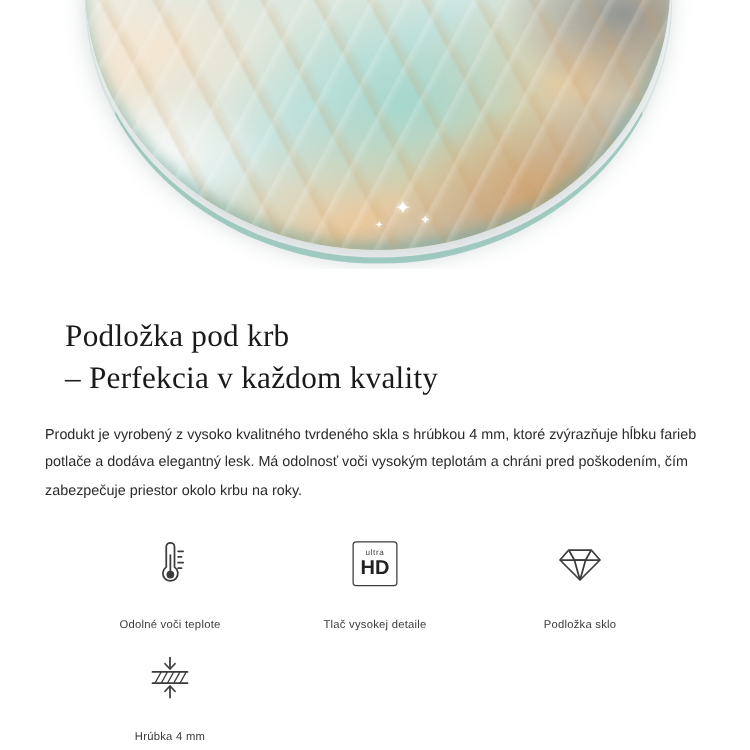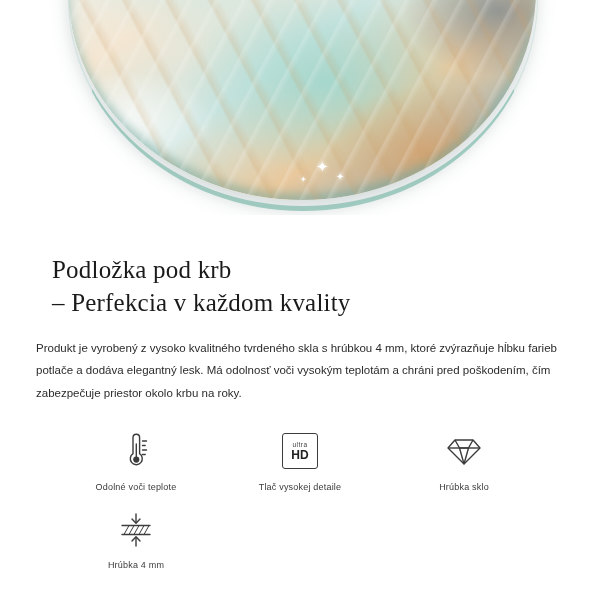--- a/index.html
+++ b/index.html
@@ -125,21 +125,21 @@
     align-items: center;
     justify-content: flex-start;
   }
   .feature .icon {
     height: 42px;
     display: flex;
     align-items: center;
     justify-content: center;
   }
   .feature .caption {
-    margin-top: 10px;
+    margin-top: 22px;
     font-size: 9px;
     color: #3a3a3a;
     text-align: center;
     letter-spacing: 0.2px;
   }
   .ultrahd {
     width: 34px;
     height: 34px;
     border: 1.4px solid #3c3c3c;
     border-radius: 3px;
@@ -148,21 +148,21 @@
     align-items: center;
     justify-content: center;
     line-height: 1;
   }
   .ultrahd .u1 {
     font-size: 6.5px;
     letter-spacing: 0.5px;
     color: #3c3c3c;
   }
   .ultrahd .u2 {
-    font-size: 12px;
+    font-size: 16px;
     font-weight: bold;
     color: #222;
     margin-top: 1px;
   }
 </style>
 </head>
 <body>
 
 <div class="page">
 
@@ -214,21 +214,21 @@
       <div class="feature">
         <div class="icon">
           <svg width="40" height="38" viewBox="0 0 40 38" fill="none" stroke="#3c3c3c" stroke-width="1.4" stroke-linejoin="round">
             <path d="M11 8 H29 L36 16 L20 32 L4 16 Z"></path>
             <path d="M4 16 H36"></path>
             <path d="M11 8 L15.5 16 L20 32"></path>
             <path d="M29 8 L24.5 16 L20 32"></path>
             <path d="M15.5 16 H24.5"></path>
           </svg>
         </div>
-        <div class="caption">Hrúbka sklo</div>
+        <div class="caption">Podložka sklo</div>
       </div>
 
 
       <div class="feature">
         <div class="icon">
           <svg width="42" height="40" viewBox="0 0 42 40" fill="none" stroke="#3c3c3c" stroke-width="1.4" stroke-linecap="round" stroke-linejoin="round">
             <line x1="21" y1="5" x2="21" y2="13"></line>
             <path d="M17 10 L21 14.2 L25 10"></path>
             <line x1="7" y1="16.5" x2="35" y2="16.5"></line>
             <line x1="7" y1="25.5" x2="35" y2="25.5"></line>

